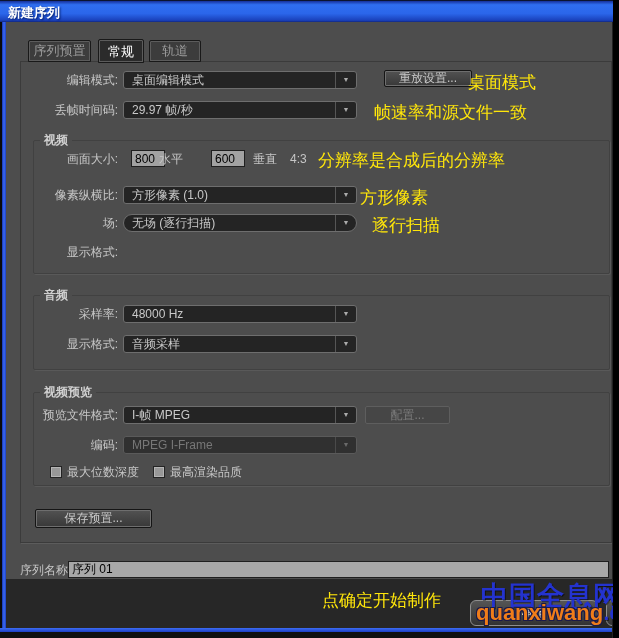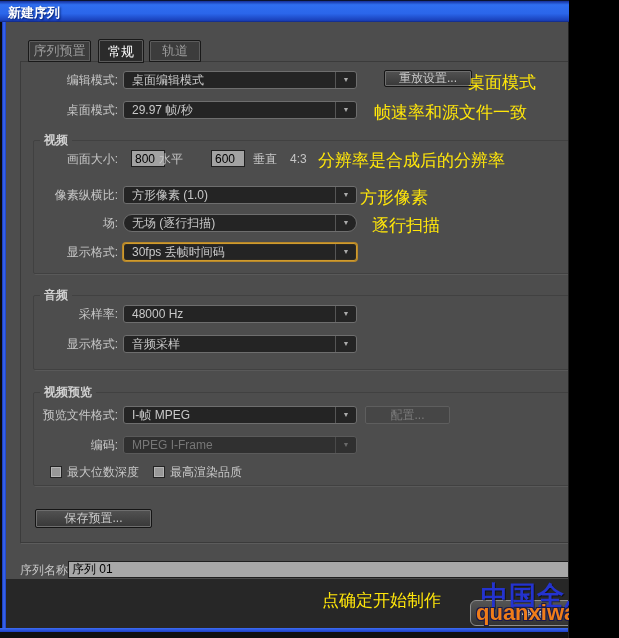--- a/index.html
+++ b/index.html
@@ -1,16 +1,16 @@
 <!DOCTYPE html>
 <html><head>
 <meta charset="utf-8">
 <style>
   html,body{margin:0;padding:0;background:#000;}
-  .window{position:relative;width:569px;height:638px;background:#4d4d4d;overflow:hidden;
+  .window{position:relative;width:613px;height:638px;background:#4d4d4d;overflow:hidden;
           font-family:"Liberation Sans",sans-serif;}
   
   .titlebar{position:absolute;left:0;top:0;width:619px;height:22px;
     background:linear-gradient(to bottom,#16309a 0%,#2f6ef0 18%,#2b66ea 60%,#1a41bb 92%,#12277e 100%);
     border-top:1px solid #0b1430;box-sizing:border-box;z-index:6;}
   .title{position:absolute;left:8px;top:3px;font-size:13px;font-weight:bold;color:#fff;
     text-shadow:1px 1px 2px #001a66;}
   .edge-left-black{position:absolute;left:0;top:22px;width:2px;height:616px;background:#0a0a0a;z-index:5;}
   .edge-left-blue{position:absolute;left:2px;top:22px;width:4px;height:606px;
     background:linear-gradient(to right,#1634b0,#3c6cf4 50%,#1d3fc4);z-index:5;}
@@ -90,21 +90,21 @@
   <div class="tab-panel"></div>
 
   <div class="lbl" style="top:71px;">编辑模式:</div>
   <div class="dd" style="top:71px;">
     <span>桌面编辑模式</span>
     <span class="arr">▼</span>
   </div>
   <div class="btn" style="left:384px;top:70px;width:88px;height:17px;line-height:15px;">重放设置...</div>
   <div class="ann" style="left:468px;top:71px;">桌面模式</div>
 
-  <div class="lbl" style="top:101px;">桌面模式:</div>
+  <div class="lbl" style="top:101px;">丢帧时间码:</div>
   <div class="dd" style="top:101px;">
     <span>29.97 帧/秒</span>
     <span class="arr">▼</span>
   </div>
   <div class="ann" style="left:374px;top:101px;">帧速率和源文件一致</div>
 
   <div class="group" style="top:140px;height:134px;"></div>
   <div class="group-label" style="left:40px;top:133px;">视频</div>
 
   <div class="lbl" style="top:150px;">画面大小:</div>
@@ -123,24 +123,20 @@
   <div class="ann" style="left:360px;top:186px;">方形像素</div>
 
   <div class="lbl" style="top:214px;">场:</div>
   <div class="dd" style="top:214px;border-radius:9px;">
     <span>无场 (逐行扫描)</span>
     <span class="arr">▼</span>
   </div>
   <div class="ann" style="left:372px;top:214px;">逐行扫描</div>
 
   <div class="lbl" style="top:243px;">显示格式:</div>
-  <div class="dd focus" style="top:243px;">
-    <span>30fps 丢帧时间码</span>
-    <span class="arr">▼</span>
-  </div>
 
   <div class="group" style="top:295px;height:75px;"></div>
   <div class="group-label" style="left:40px;top:288px;">音频</div>
 
   <div class="lbl" style="top:305px;">采样率:</div>
   <div class="dd" style="top:305px;">
     <span>48000 Hz</span>
     <span class="arr">▼</span>
   </div>
 

